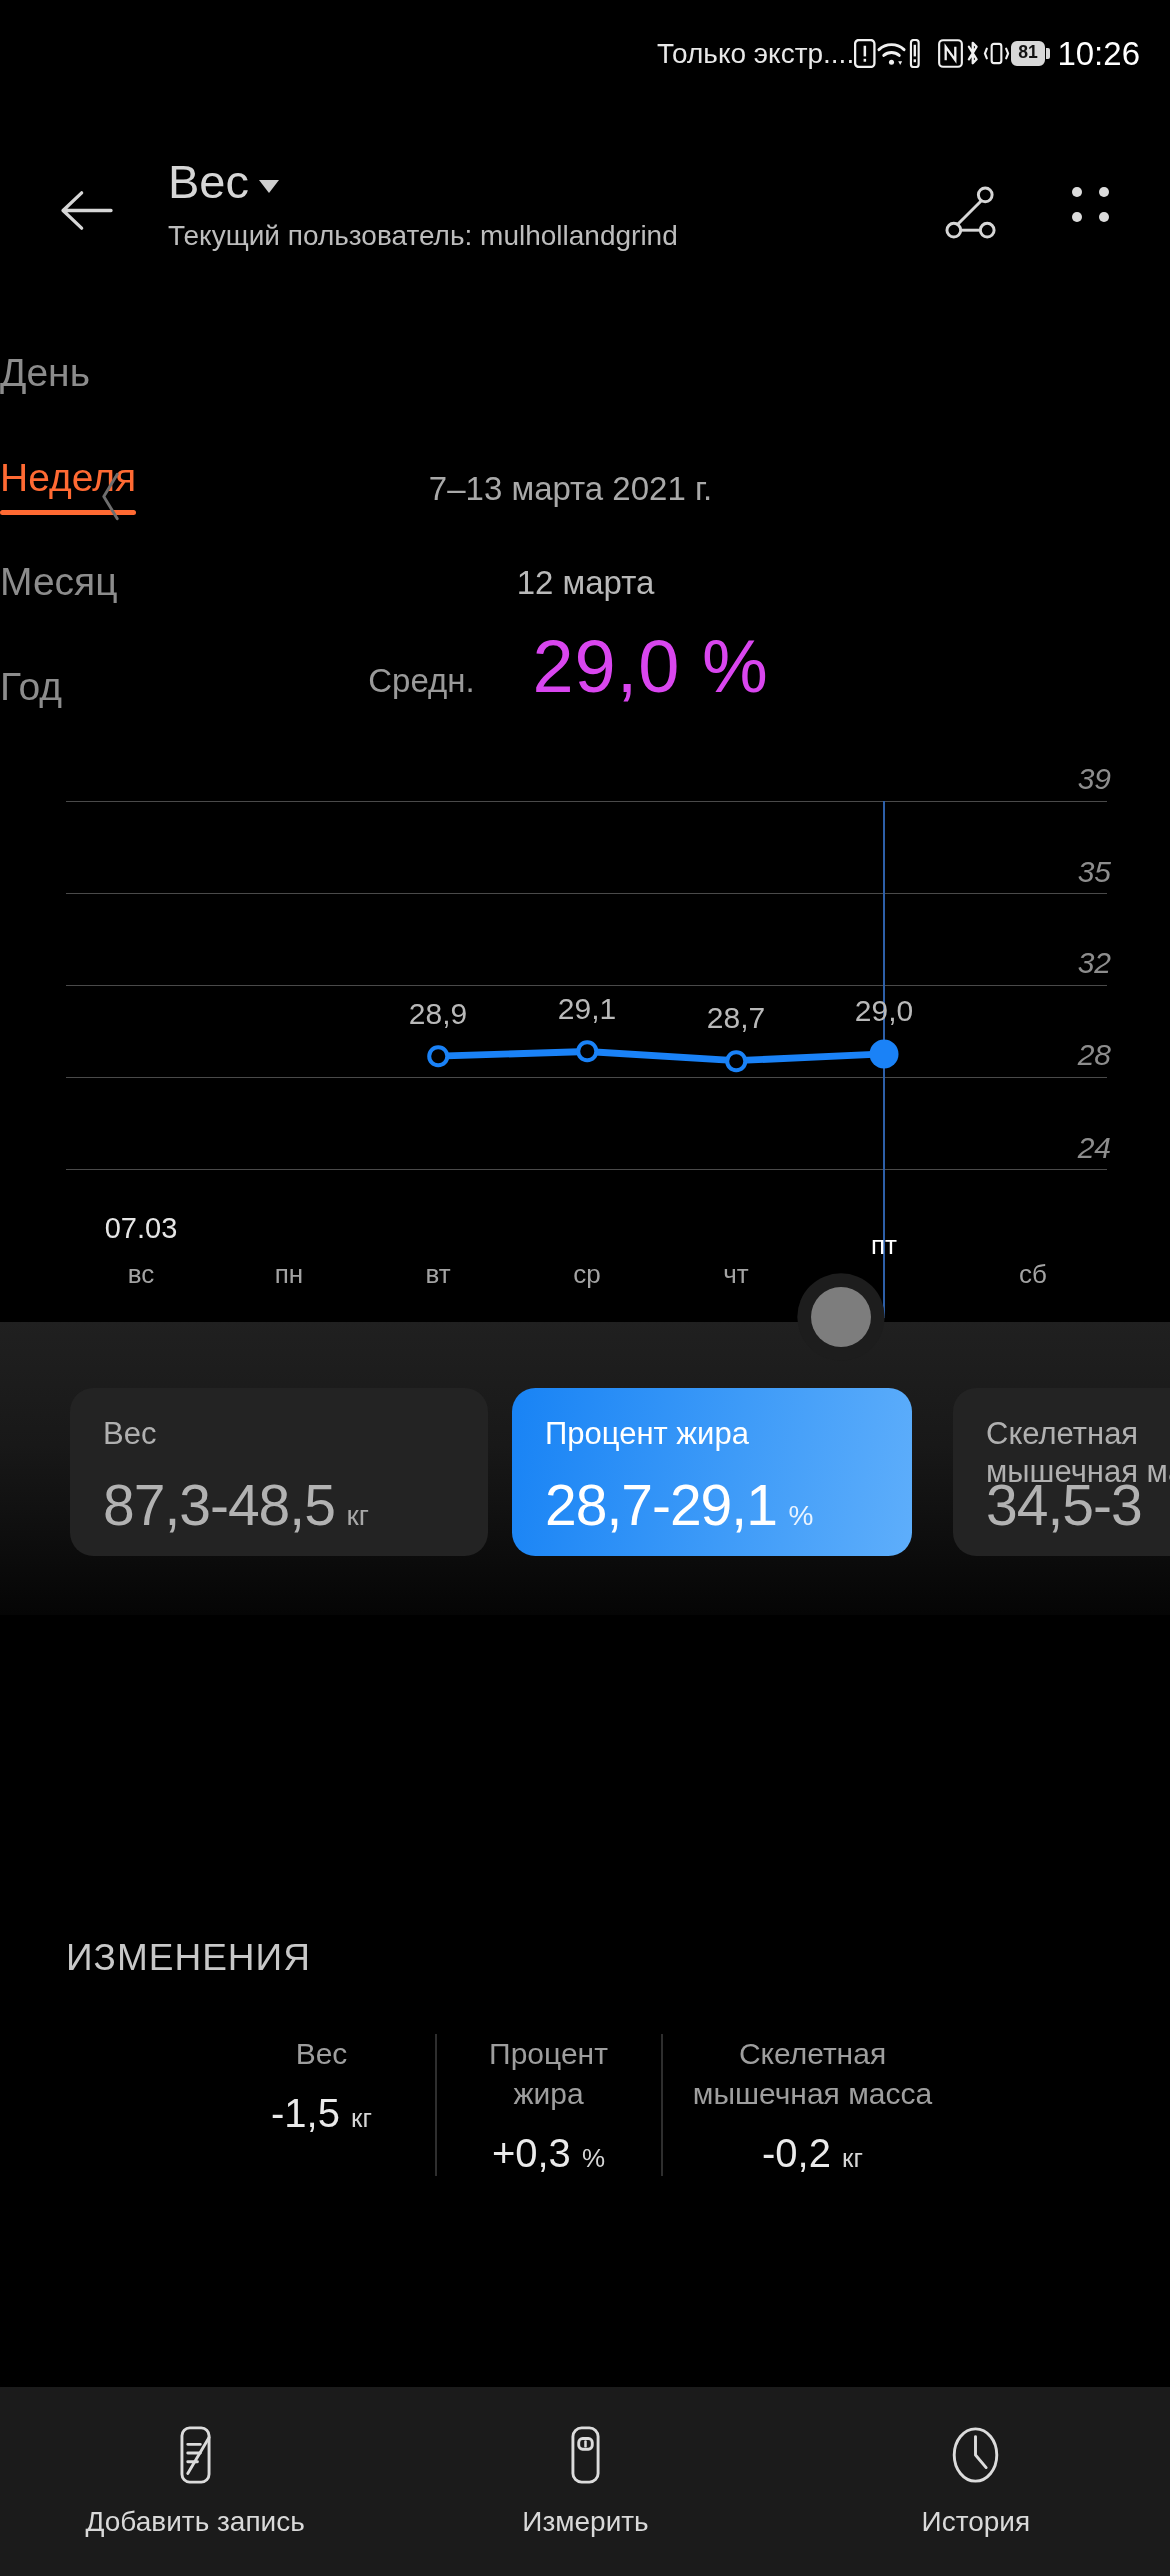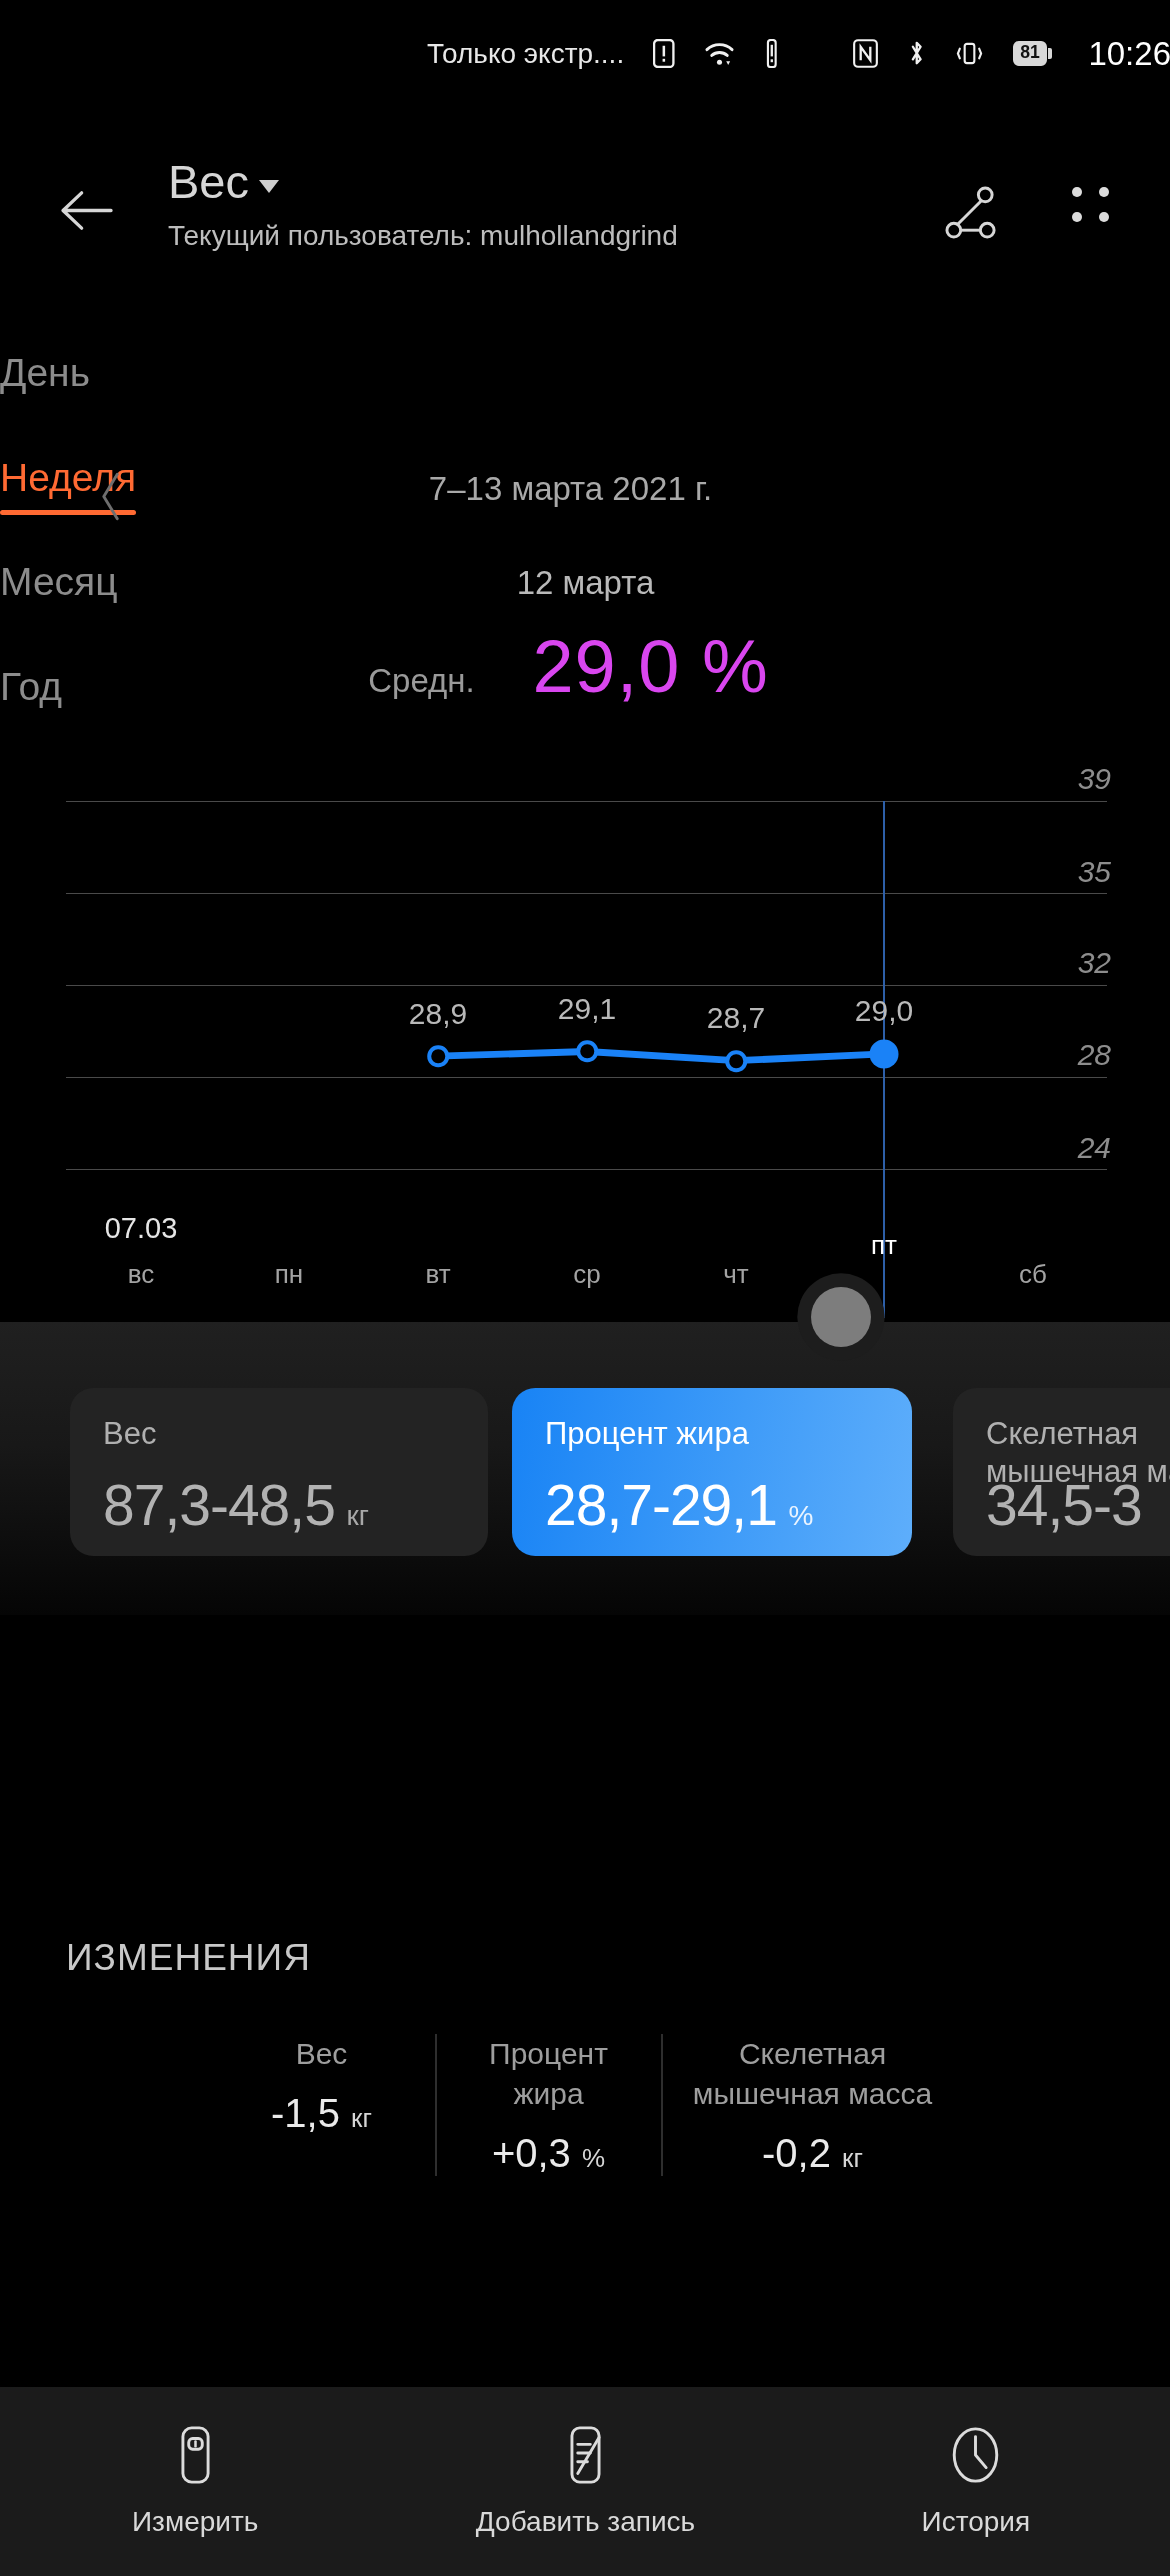--- a/index.html
+++ b/index.html
@@ -8,21 +8,21 @@
     background:#000;
     font-family:"Liberation Sans", sans-serif;
     overflow:hidden;
   }
   #screen{ position:relative; width:1171px; height:2576px; background:#000; }
 
   
   .statusbar{
     position:absolute; top:0; left:0; width:1171px; height:107px;
     display:flex; align-items:center; justify-content:flex-end;
-    gap:29px;
+    padding-right:31px; gap:0;
   }
   .sb-text{ color:#e8e8e8; font-size:28px; letter-spacing:0px; }
   .sb-ico{ display:inline-flex; align-items:center; justify-content:center; color:#f0f0f0; }
   .sb-time{ color:#fff; font-size:33px; margin-left:7.8px; }
   .batt-pill{
     display:inline-flex; align-items:center; justify-content:center;
     border:2px solid #d8d8d8; border-radius:5.9px; padding:1px 4.9px 2px;
     color:#111; background:#d8d8d8; font-size:17.6px; font-weight:bold;
     line-height:1;
   }
@@ -317,36 +317,36 @@
         <span>-0,2</span>
         <span class="chg-unit">кг</span>
       </div>
     </div>
   </div>
 
   <div class="bottombar">
     <div class="bb-item">
       <span>
         <svg width="51" height="60" viewBox="0 0 52 62">
+          <rect x="12" y="3" width="28" height="56" rx="8" fill="none" stroke="#dcdcdc" stroke-width="3"></rect>
+          <path d="M18 20 L31 20 M18 29 L31 29 M18 38 L28 38" stroke="#dcdcdc" stroke-width="3" stroke-linecap="round"></path>
+          <path d="M40 13 L18 50" stroke="#dcdcdc" stroke-width="3" stroke-linecap="round"></path>
+        </svg>
+      </span>
+      <span class="bb-label">Добавить запись</span>
+    </div>
+    <div class="bb-item">
+      <span>
+        <svg width="51" height="60" viewBox="0 0 52 62">
           <rect x="13" y="3" width="26" height="56" rx="9" fill="none" stroke="#dcdcdc" stroke-width="3"></rect>
           <rect x="19" y="14" width="14" height="11" rx="4" fill="none" stroke="#dcdcdc" stroke-width="3"></rect>
           <path d="M26 17 L26 22" stroke="#dcdcdc" stroke-width="2.6" stroke-linecap="round"></path>
         </svg>
       </span>
       <span class="bb-label">Измерить</span>
-    </div>
-    <div class="bb-item">
-      <span>
-        <svg width="51" height="60" viewBox="0 0 52 62">
-          <rect x="12" y="3" width="28" height="56" rx="8" fill="none" stroke="#dcdcdc" stroke-width="3"></rect>
-          <path d="M18 20 L31 20 M18 29 L31 29 M18 38 L28 38" stroke="#dcdcdc" stroke-width="3" stroke-linecap="round"></path>
-          <path d="M40 13 L18 50" stroke="#dcdcdc" stroke-width="3" stroke-linecap="round"></path>
-        </svg>
-      </span>
-      <span class="bb-label">Добавить запись</span>
     </div>
     <div class="bb-item">
       <span>
         <svg width="55" height="60" viewBox="0 0 56 62">
           <ellipse cx="28" cy="31" rx="22" ry="27" fill="none" stroke="#dcdcdc" stroke-width="3"></ellipse>
           <path d="M28 12 L28 31 L39 44" fill="none" stroke="#dcdcdc" stroke-width="3" stroke-linecap="round" stroke-linejoin="round"></path>
         </svg>
       </span>
       <span class="bb-label">История</span>
     </div>

